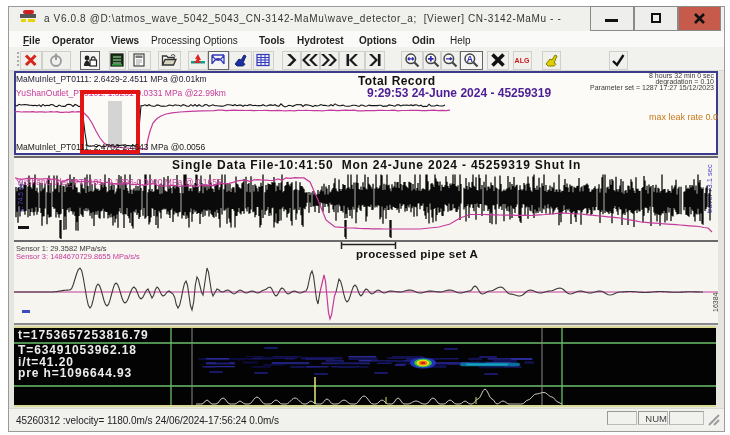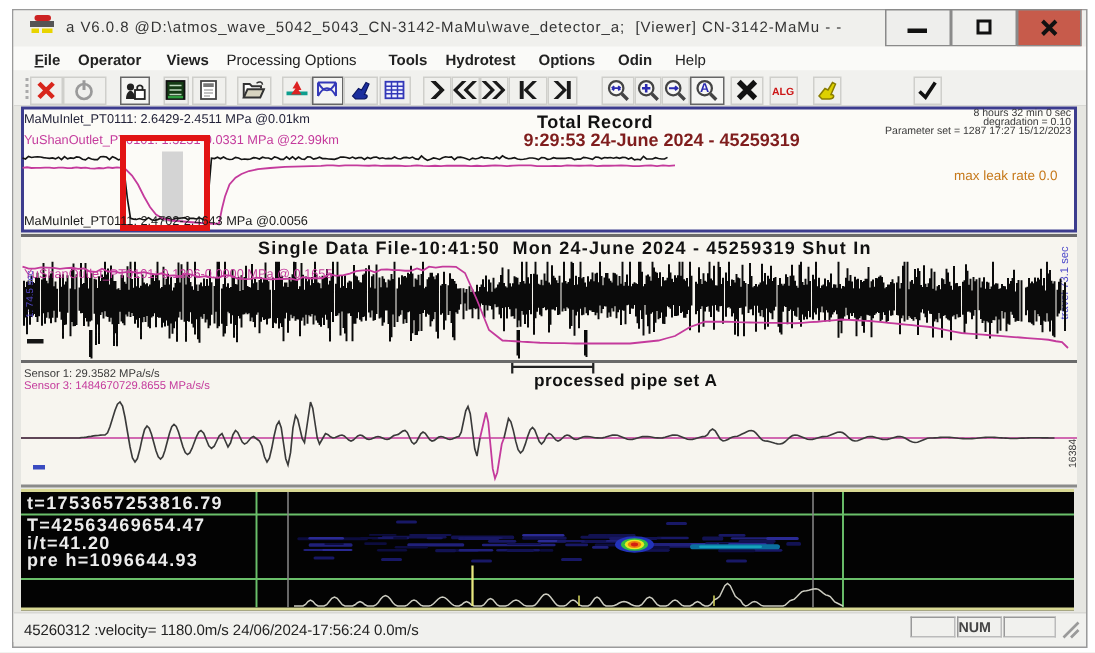--- a/index.html
+++ b/index.html
@@ -148,23 +148,23 @@
 <div class="ab" style="left:9px;top:71px;width:715px;height:337px;background:#e6e6e1"></div>
 <div class="ab" style="left:14px;top:71px;width:704px;height:84px;background:#fcfbf7;border:2px solid #3c3c8e"></div>
 <svg class="ab" style="left:14px;top:71px" width="704" height="84" viewBox="0 0 704 84">
 <rect x="94" y="30" width="14" height="47" fill="#d4d4d4"></rect>
 <path d="M1.0,34.3L3.0,35.0L5.0,33.3L7.0,34.0L9.0,33.7L11.0,33.5L13.0,33.7L15.0,34.1L17.0,34.3L19.0,34.6L21.0,34.3L23.0,34.9L25.0,33.8L27.0,35.4L29.0,33.4L31.0,34.9L33.0,34.3L35.0,34.6L37.0,33.6L39.0,33.8L41.0,35.2L43.0,35.6L45.0,34.1L47.0,35.0L49.0,35.4L51.0,35.4L53.0,33.5L55.0,33.4L57.0,33.7L59.0,35.4L61.0,33.5L63.0,34.3L65.0,35.6L67.0,35.0L69.0,45.0L71.0,62.0L73.0,74.5L75.0,75.1L77.0,75.3L79.0,74.7L81.0,75.3L83.0,75.6L85.0,74.1L87.0,75.5L89.0,75.9L91.0,75.4L93.0,74.6L95.0,75.5L97.0,74.3L99.0,74.9L101.0,75.7L103.0,74.6L105.0,74.6L107.0,74.3L109.0,74.1L111.0,75.3L113.0,74.5L115.0,74.6L117.0,75.0L119.0,74.2L121.0,75.1L124.0,75.0L125.5,52.0L127.0,34.5L129.0,34.7L131.0,33.8L133.0,34.8L135.0,33.7L137.0,34.8L139.0,35.3L141.0,35.2L143.0,33.9L145.0,34.3L147.0,35.3L149.0,35.0L151.0,35.2L153.0,35.0L155.0,34.1L157.0,34.3L159.0,35.0L161.0,33.8L163.0,34.3L165.0,34.3L167.0,35.2L169.0,33.6L171.0,34.2L173.0,35.2L175.0,35.2L177.0,33.6L179.0,35.1L181.0,33.5L183.0,35.3L185.0,33.7L187.0,35.0L189.0,35.2L191.0,33.6L193.0,33.7L195.0,35.1L197.0,34.6L199.0,33.8L201.0,34.7L203.0,34.7L205.0,35.0L207.0,35.1L209.0,35.2L211.0,34.6L213.0,33.7L215.0,33.7L217.0,34.0L219.0,34.6L221.0,33.7L223.0,34.7L225.0,34.1L227.0,34.0L229.0,35.3L231.0,34.0L233.0,34.7L235.0,33.9L237.0,33.7L239.0,34.7L241.0,34.2L243.0,34.8L245.0,34.6L247.0,34.8L249.0,33.7L251.0,34.7L253.0,35.0L255.0,34.1L257.0,33.9L259.0,34.5L261.0,33.7L263.0,34.9L265.0,35.2L267.0,32.9L269.0,34.7L271.0,35.9L273.0,35.2L275.0,34.3L277.0,34.7L279.0,35.3L281.0,34.2L283.0,33.5L285.0,33.8L287.0,33.6L289.0,35.5L291.0,33.9L293.0,33.8L295.0,34.2L297.0,34.8L299.0,35.6L301.0,34.4L303.0,35.0L305.0,34.5L307.0,33.6L309.0,34.4L311.0,34.2L313.0,34.7L315.0,35.0L317.0,33.7L319.0,34.8L321.0,32.9L323.0,34.1L325.0,34.8L327.0,34.6L329.0,34.1L331.0,35.0L333.0,35.3L335.0,35.2L337.0,34.8L339.0,34.3L341.0,34.3L343.0,34.7L345.0,35.4L347.0,34.0L349.0,34.2L351.0,35.2L353.0,35.0L355.0,34.1L357.0,34.6L359.0,34.6L361.0,34.5L363.0,34.6L365.0,34.2L367.0,34.3L369.0,35.4L371.0,35.1L373.0,35.1L375.0,33.9L377.0,34.2L379.0,34.7L381.0,35.2L383.0,33.7L385.0,33.9L387.0,34.9L389.0,34.0L391.0,34.2L393.0,34.0L395.0,34.5L397.0,33.9L399.0,34.6L401.0,33.9L403.0,34.0L405.0,35.0L407.0,34.2L409.0,35.6L411.0,35.2L413.0,35.5L415.0,33.2L417.0,34.9L419.0,35.0L421.0,35.0L423.0,34.1L425.0,34.7L427.0,35.0L429.0,35.0L431.0,33.9" fill="none" stroke="#141414" stroke-width="1.1"></path>
 <path d="M1.0,40.9L4.0,40.5L7.0,41.0L10.0,40.9L13.0,40.9L16.0,40.8L19.0,40.7L22.0,41.1L25.0,40.8L28.0,40.8L31.0,41.1L34.0,41.0L37.0,40.6L40.0,41.0L43.0,40.7L46.0,41.3L49.0,41.4L52.0,41.0L55.0,41.3L58.0,40.6L61.0,41.0L64.0,40.6L67.0,40.9L70.0,42.0L74.0,46.0L78.0,52.0L82.0,60.0L86.0,67.0L90.0,72.0L95.0,75.0L100.0,76.0L106.0,76.5L112.0,77.0L118.0,77.5L124.0,78.0L130.0,78.2L132.0,78.0L134.0,68.0L136.0,60.0L139.0,52.0L143.0,47.5L147.0,45.0L152.0,43.0L158.0,41.8L166.0,41.0L176.0,40.3L188.0,39.9L200.0,39.6L204.0,39.2L208.0,39.2L212.0,39.6L216.0,39.3L220.0,39.2L224.0,39.3L228.0,39.4L232.0,39.5L236.0,39.3L240.0,39.6L244.0,39.5L248.0,39.5L252.0,39.4L256.0,39.7L260.0,39.6L264.0,39.3L268.0,39.6L272.0,39.8L276.0,39.5L280.0,39.8L284.0,39.4L288.0,39.5L292.0,39.4L296.0,39.5L300.0,39.7L304.0,39.5L308.0,39.8L312.0,39.5L316.0,39.2L320.0,39.4L324.0,39.7L328.0,39.4L332.0,39.2L336.0,39.3L340.0,39.2L344.0,39.8L348.0,39.8L352.0,39.7L356.0,39.6L360.0,39.7L364.0,39.3L368.0,39.4L372.0,39.5L376.0,39.4L380.0,39.2L384.0,39.8L388.0,39.5L392.0,39.5L396.0,39.4L400.0,39.3L404.0,39.4L408.0,39.7L412.0,39.7L416.0,39.4L420.0,39.2L424.0,39.7L428.0,39.3L432.0,39.6L436.0,39.2" fill="none" stroke="#c43a9c" stroke-width="1.2"></path>
 </svg>
 <div class="ab" style="left:16px;top:74px;font-size:8.5px;color:#23233a">MaMuInlet_PT0111: 2.6429-2.4511 MPa @0.01km</div>
 <div class="ab" style="left:16px;top:88px;font-size:8.5px;color:#c43a9c">YuShanOutlet_PT0101: 1.3231-0.0331 MPa @22.99km</div>
 <div class="ab" id="tr" style="left:358px;top:74px;font-size:12px;letter-spacing:0.42px;font-weight:bold;color:#111">Total Record</div>
-<div class="ab" id="dt" style="left:349px;top:86px;font-size:12px;font-weight:bold;color:#7f1d1d">9:29:53 24-June 2024 - 45259319</div>
+<div class="ab" id="dt" style="left:367px;top:86px;font-size:12px;font-weight:bold;color:#4c1d95">9:29:53 24-June 2024 - 45259319</div>
 <div class="ab" style="right:16px;top:72.5px;font-size:7px;color:#3a3a3a;text-align:right;line-height:6.4px">8 hours 32 min 0 sec<br>degradation = 0.10<br>Parameter set = 1287 17:27 15/12/2023</div>
-<div class="ab" style="right:25px;top:112px;font-size:9px;color:#c6791b">max leak rate 0.0</div>
+<div class="ab" style="right:12px;top:112px;font-size:9px;color:#c6791b">max leak rate 0.0</div>
 <div class="ab" style="left:80px;top:90px;width:60px;height:64px;border:4px solid #e21414"></div>
 <div class="ab" style="left:14px;top:156px;width:704px;height:86px;background:#f7f5ef;border-top:2px solid #6a6a6a;border-bottom:2px solid #6a6a6a"></div>
 <div class="ab" style="left:705px;top:213px;font-size:7.5px;color:#4945c9;transform:rotate(-90deg);transform-origin:0 0">travel 73.1 sec</div>
 <svg class="ab" style="left:14px;top:157px" width="704" height="83" viewBox="0 0 704 83">
 <path d="M2,30.1V60.2M3,34.3V54.7M4,30.8V65.8M5,30.0V49.3M6,32.6V59.5M7,26.6V54.4M8,31.0V53.3M9,31.7V52.3M10,27.8V54.4M11,24.9V57.7M12,28.1V53.9M14,29.4V60.2M15,18.4V51.9M16,25.7V58.9M17,30.2V54.9M18,31.8V51.2M19,26.6V55.3M20,25.3V58.5M21,17.5V54.8M22,33.9V50.2M23,30.7V57.8M24,35.5V54.8M26,26.1V50.9M27,34.2V56.1M28,25.9V68.8M29,32.6V59.6M30,30.7V59.3M31,26.5V51.5M33,35.3V67.2M34,21.8V57.6M35,18.6V60.5M36,35.8V60.3M37,25.9V59.7M39,34.6V50.1M40,18.4V51.8M41,32.3V51.6M42,31.6V60.4M43,18.4V55.0M44,25.4V57.3M45,35.3V60.7M46,28.3V57.4M47,25.1V56.7M49,28.8V52.1M50,29.3V73.0M51,35.0V59.4M52,27.2V72.4M53,30.3V53.0M54,26.0V51.2M55,27.6V55.3M56,17.5V50.5M57,26.0V54.0M58,22.0V54.4M59,32.6V57.5M60,20.0V54.8M61,26.0V59.1M62,30.3V73.6M63,30.4V65.1M64,35.8V73.8M65,35.1V59.0M66,36.4V50.8M67,26.2V57.3M68,26.5V58.5M69,30.9V59.9M70,32.2V52.6M71,20.5V54.0M72,36.1V50.9M73,17.5V54.3M74,29.0V51.6M75,34.8V53.6M76,17.5V58.8M77,33.9V56.1M78,27.3V61.5M79,34.9V55.0M80,33.5V69.1M81,26.0V57.8M82,31.3V54.4M83,32.5V57.7M84,31.8V53.7M85,33.9V60.8M86,32.7V61.8M87,26.9V54.6M88,25.8V53.8M89,30.4V51.8M90,26.3V61.2M91,17.5V54.3M92,29.8V54.9M93,35.2V54.9M94,34.3V61.4M95,20.9V58.1M96,32.9V60.6M97,28.8V56.7M98,25.5V60.2M99,32.7V68.6M100,27.7V58.7M101,36.7V65.5M102,34.6V61.8M103,31.6V57.4M104,27.5V70.8M105,18.0V54.6M106,31.4V50.9M107,19.2V56.2M109,26.0V57.5M110,32.7V70.9M111,17.5V57.0M112,26.3V57.5M113,31.0V51.1M114,33.8V58.9M115,36.2V61.3M116,17.5V66.0M117,32.6V55.8M118,37.0V69.1M119,32.7V71.5M120,31.3V54.2M121,33.8V55.5M122,28.6V52.4M123,33.6V58.0M124,29.0V56.0M125,33.5V61.9M126,22.6V60.0M127,31.1V52.8M129,33.7V58.7M130,27.9V50.9M131,17.5V61.8M132,17.5V60.5M134,35.3V58.9M135,32.3V67.4M136,17.5V65.3M137,34.2V60.4M138,31.9V50.9M139,35.0V51.8M140,34.3V58.9M141,22.7V53.1M142,27.0V68.1M143,32.3V59.6M144,32.6V71.2M145,27.7V53.7M146,37.0V55.4M147,26.5V61.4M148,36.4V52.7M149,27.7V52.5M150,20.2V51.5M151,33.6V52.5M152,34.3V51.8M153,34.7V57.2M154,19.0V54.6M155,31.8V57.7M156,29.0V61.1M157,31.1V52.9M158,36.3V51.4M159,29.6V65.1M160,27.9V57.5M161,31.4V54.5M162,28.7V56.3M163,18.0V55.8M164,29.3V59.4M165,30.5V55.5M166,36.1V55.1M168,28.2V61.6M169,36.3V58.1M170,17.5V58.7M171,17.5V55.0M172,17.5V62.0M173,27.3V58.5M174,26.9V61.0M175,34.0V70.5M176,31.4V55.3M177,31.3V51.5M178,34.3V64.8M179,27.7V56.9M180,30.6V52.8M181,25.9V55.2M182,17.5V53.8M183,17.7V56.9M184,29.7V55.9M185,35.7V56.0M186,33.9V67.1M187,18.4V56.9M188,26.2V54.7M189,36.2V60.0M190,27.4V52.8M191,30.5V58.8M192,27.8V53.2M193,33.2V54.0M194,27.6V52.4M195,31.7V59.4M196,17.5V53.3M197,26.2V56.7M198,31.3V58.1M199,31.9V59.7M200,35.1V60.8M201,26.9V54.8M202,28.1V59.7M203,26.8V52.8M204,22.3V56.1M205,32.7V61.9M206,30.2V70.6M207,25.4V51.0M208,17.5V57.6M210,32.2V53.6M211,17.5V53.4M212,26.3V51.8M213,34.8V66.7M214,26.6V50.7M215,33.7V61.6M216,26.7V65.4M217,35.0V70.5M218,31.4V52.0M219,30.1V51.9M220,30.6V53.7M221,35.6V70.5M222,19.6V58.9M223,26.7V58.8M224,27.4V55.1M225,29.9V51.1M226,31.2V56.2M227,31.4V57.4M228,26.2V54.3M229,25.3V54.0M230,21.9V56.8M232,19.8V51.4M233,34.7V54.6M234,27.1V50.0M235,25.9V56.8M236,35.3V56.3M237,19.3V52.4M239,28.0V55.3M240,34.5V54.6M241,27.2V60.2M242,28.8V58.0M243,31.2V50.0M244,34.6V50.0M245,29.4V59.0M246,30.0V70.6M247,25.7V67.9M248,29.0V52.7M249,17.5V61.0M251,35.3V57.7M252,28.0V53.9M253,32.7V52.8M254,26.5V49.9M255,27.3V58.9M256,27.0V55.9M257,28.0V58.4M258,24.9V51.2M259,25.7V50.6M260,20.1V70.4M261,25.4V65.2M262,34.2V56.5M263,28.6V66.3M264,29.5V66.4M265,26.1V63.9M266,33.1V52.3M267,25.6V63.6M268,17.5V51.6M269,35.2V49.7M270,34.1V54.2M271,29.1V52.1M272,27.9V52.9M273,24.9V60.6M274,24.8V57.1M275,27.4V55.8M276,29.2V51.0M277,26.5V64.1M278,25.2V68.6M280,33.3V52.9M281,32.3V51.8M282,24.2V62.8M283,32.4V56.6M285,33.2V53.0M286,25.2V50.3M287,28.9V58.3M288,29.0V67.9M289,30.4V69.8M290,32.1V51.2M291,35.4V52.2M292,35.4V49.5M293,35.2V45.8M295,35.1V55.8M296,38.0V45.4M297,35.6V50.1M299,33.9V49.4M300,37.6V49.2M301,36.0V55.1M302,38.0V48.4M303,37.5V49.1M304,32.9V48.7M305,37.1V55.9M306,34.4V48.5M307,32.7V45.3M308,29.2V46.3M309,34.3V54.8M310,26.7V46.5M311,37.4V50.0M312,29.4V46.7M313,31.4V47.0M314,37.5V49.4M315,28.1V55.9M316,35.4V45.8M317,34.6V47.8M318,32.6V47.5M319,31.1V52.6M320,26.3V55.1M321,21.3V48.4M322,31.6V63.8M323,33.8V47.8M324,34.7V55.4M325,22.5V47.6M326,31.9V49.2M327,34.0V54.0M328,31.9V53.7M329,27.1V55.5M330,27.9V48.7M331,28.1V61.2M332,32.6V56.7M333,31.0V60.9M334,17.5V50.4M335,30.3V52.9M336,32.0V59.0M337,17.5V52.7M338,27.8V61.4M339,32.0V49.7M340,25.6V52.5M342,25.5V66.2M343,17.5V55.2M344,26.0V50.8M345,32.1V48.2M346,32.8V52.8M347,29.5V53.9M348,33.1V48.4M349,25.3V47.8M350,30.1V49.9M351,17.5V49.4M352,31.4V64.6M353,32.6V59.5M354,19.9V49.3M355,26.8V49.4M356,28.1V50.0M357,29.8V47.7M358,31.7V53.0M359,26.8V52.7M361,31.4V50.6M362,17.5V48.7M363,30.3V50.3M364,32.0V47.9M365,31.0V48.7M366,28.6V62.2M367,17.5V60.3M368,18.3V49.5M369,33.0V66.8M370,26.8V53.3M371,32.7V50.9M372,27.6V61.8M373,17.5V48.8M374,28.5V53.1M375,27.7V52.9M376,31.4V47.8M377,34.2V51.8M378,27.2V53.1M379,30.7V49.8M380,29.2V50.0M381,24.7V51.0M382,30.5V51.0M383,25.3V53.1M384,24.9V51.5M385,31.1V55.8M386,17.5V46.6M387,27.0V51.8M388,33.2V49.0M389,28.0V47.2M390,25.0V47.4M391,25.0V54.8M392,28.7V51.3M393,30.1V54.1M394,31.3V48.5M395,24.8V50.6M396,25.2V47.2M397,26.0V55.2M398,33.4V51.2M399,27.0V49.5M400,32.1V59.7M401,17.5V49.8M402,33.5V50.2M403,31.0V59.2M404,26.0V46.5M405,33.5V46.2M406,17.5V52.3M407,33.9V48.7M408,32.2V48.8M409,31.2V46.4M410,31.9V54.0M411,32.4V58.5M412,17.5V62.1M413,17.5V49.9M414,24.2V55.7M415,33.8V66.6M416,32.4V46.4M417,26.7V52.8M418,26.0V60.5M419,27.4V65.5M420,30.1V52.1M421,17.5V51.1M422,21.4V64.3M423,24.2V58.1M424,24.8V50.4M425,28.4V55.8M426,24.5V55.0M427,33.8V51.4M428,27.7V58.8M429,30.0V59.0M430,29.9V54.2M431,28.2V47.2M432,19.2V47.9M433,24.7V48.9M434,28.9V54.7M435,31.0V46.4M436,26.5V53.7M437,28.2V53.6M438,26.5V53.3M439,17.5V47.0M440,26.9V51.6M441,17.5V50.9M442,29.1V54.8M443,30.1V54.9M444,28.3V52.4M445,34.0V49.6M446,17.5V63.1M447,26.9V46.6M450,30.8V52.5M451,32.1V50.3M452,21.1V64.6M453,29.0V49.0M454,32.4V47.2M455,25.2V60.9M456,30.1V50.6M457,30.9V47.6M458,25.1V47.2M459,17.5V50.9M460,28.7V54.3M461,29.9V46.9M462,20.2V62.8M463,33.1V46.4M464,33.4V50.0M465,17.5V50.9M466,21.0V47.1M467,32.3V47.0M468,28.1V58.9M470,24.7V54.1M471,30.4V48.2M472,17.5V47.7M473,33.6V48.7M474,29.4V54.0M475,29.7V51.9M476,31.4V66.1M477,25.6V55.8M478,28.0V67.2M479,28.5V48.3M480,34.1V48.2M481,19.5V52.6M482,30.4V67.2M483,31.6V47.3M485,32.3V51.7M486,18.4V49.4M487,27.0V49.2M488,34.5V53.1M489,33.7V46.9M490,32.4V64.2M491,34.0V46.9M492,32.6V51.5M493,31.4V53.9M494,18.9V49.6M495,30.5V54.5M496,25.0V62.6M497,32.6V48.7M498,26.9V60.9M499,28.9V51.2M500,20.1V51.9M501,30.3V55.9M502,28.4V50.0M503,27.7V47.5M505,33.0V60.9M506,28.3V64.6M507,32.2V66.0M508,33.4V50.8M509,32.2V47.1M510,25.9V47.6M511,27.7V59.1M512,33.5V50.4M513,26.8V49.4M514,19.5V61.8M515,26.6V50.3M516,30.2V53.5M517,33.5V54.2M518,34.8V48.0M519,19.5V56.3M520,17.5V60.9M521,31.0V52.6M522,33.0V56.2M523,28.8V54.2M524,32.7V55.9M525,20.8V50.4M526,30.4V54.5M528,26.2V56.0M529,29.1V51.4M530,17.5V52.6M531,33.9V48.5M532,28.1V56.6M533,35.0V51.2M534,33.3V47.3M535,32.6V51.4M536,28.6V57.3M537,33.9V49.8M538,29.7V51.4M539,31.2V57.3M540,25.4V54.6M541,34.9V52.7M542,32.5V51.1M543,32.6V50.0M544,34.9V52.5M545,17.5V68.2M546,32.4V57.5M547,35.3V65.2M548,33.7V56.5M549,34.0V54.0M550,28.1V48.2M551,21.9V53.1M552,30.1V56.3M553,26.4V51.9M554,30.6V53.6M555,35.1V51.7M556,27.5V54.8M557,29.3V67.1M558,28.8V56.9M559,35.3V55.2M560,29.7V53.9M561,31.0V60.3M562,30.4V64.9M563,28.9V56.8M564,28.8V52.9M565,21.0V53.2M566,34.6V53.5M567,30.5V67.8M568,29.3V55.2M569,34.2V53.0M570,28.3V52.0M571,28.5V51.0M572,27.5V51.6M573,26.6V57.2M574,27.7V56.1M575,31.4V51.2M576,35.1V53.0M577,34.4V58.2M578,32.6V57.0M579,32.6V50.0M580,31.0V53.5M581,29.2V53.2M582,31.8V50.0M584,31.4V53.0M585,27.2V53.3M586,35.4V65.9M587,31.6V55.1M588,20.2V53.3M589,17.5V57.3M591,17.5V56.1M592,35.8V53.7M593,30.6V54.9M594,29.7V55.6M595,32.1V56.9M596,22.4V54.3M597,27.7V55.9M598,21.9V66.3M599,23.6V56.5M600,33.0V51.3M601,34.3V49.1M602,19.8V52.0M603,32.2V54.5M604,34.4V58.1M605,31.9V50.2M606,28.5V52.2M607,22.0V52.4M608,35.5V68.0M609,24.2V57.4M610,36.7V55.9M611,33.8V57.9M612,33.0V51.7M613,35.8V55.3M614,28.5V68.1M615,29.1V53.6M616,32.4V53.0M617,22.2V55.2M618,24.7V56.0M619,30.9V56.7M620,33.5V69.9M621,36.1V54.0M622,20.3V53.1M623,31.8V55.9M624,31.7V52.5M625,33.9V54.6M626,33.7V54.3M628,30.9V52.8M629,29.9V65.5M630,19.1V58.8M631,23.5V50.8M632,32.9V50.6M633,28.8V51.3M634,36.6V55.9M635,27.6V53.5M636,30.5V49.6M637,29.1V69.0M639,28.1V49.9M640,34.7V55.6M641,30.7V58.4M642,27.8V56.8M643,35.5V64.4M644,30.8V57.2M645,31.4V58.0M646,35.6V68.7M647,34.0V58.3M648,17.5V56.3M649,32.7V56.5M650,31.9V54.0M651,32.0V65.4M652,35.7V56.0M653,35.2V63.5M654,32.3V50.3M655,33.7V55.4M656,33.9V51.1M657,35.8V63.9M658,28.4V58.8M659,32.2V59.5M660,30.4V50.9M661,28.3V52.8M662,22.8V55.0M663,37.4V57.5M664,31.6V56.9M665,29.7V57.0M667,29.8V57.3M670,34.7V53.2M671,34.2V49.9M672,28.3V57.8M673,31.9V58.0M674,30.7V58.9M675,31.9V59.8M676,28.0V49.9M677,30.6V57.3M678,28.1V52.4M679,29.3V53.9M680,22.2V59.7M681,33.3V64.5M682,28.4V56.8M683,36.7V57.5M684,17.5V51.8M685,25.4V57.3M686,23.0V64.0M687,30.2V56.6M688,32.0V66.8M689,30.5V67.8M691,36.1V54.0M692,30.8V52.0M693,28.8V50.0M695,36.3V50.3M696,31.2V63.6M46,63V81M47,63V82M331,63V80M332,63V82M376,63V80M377,63V81" stroke="#0a0a0a" stroke-width="1.3"></path>
 <path d="M1.0,20.7L5.1,22.1L9.3,22.1L13.4,21.3L17.6,21.4L21.7,21.6L25.9,22.2L30.0,21.8L34.0,21.5L38.0,22.3L42.0,22.0L46.0,24.0L50.0,24.3L54.0,22.1L58.0,24.0L62.0,23.9L66.0,24.9L70.0,24.4L74.0,24.3L78.0,25.0L82.0,24.4L86.0,25.4L90.0,26.0L94.0,25.2L98.0,26.7L102.0,26.6L106.0,27.3L110.2,25.3L114.5,26.4L118.8,27.7L123.0,27.1L127.2,27.9L131.5,28.3L135.8,26.5L140.0,26.8L144.3,28.7L148.7,29.1L153.0,28.9L157.3,28.1L161.7,28.7L166.0,29.3L170.7,29.0L175.3,28.9L180.0,28.8L184.0,29.7L188.0,27.7L192.0,28.7L196.0,28.5L200.8,28.6L205.5,25.8L210.2,26.9L215.0,26.4L219.2,25.4L223.5,23.8L227.8,23.3L232.0,23.1L236.0,24.6L240.0,22.8L244.0,22.6L248.0,23.0L252.0,23.1L256.0,23.5L260.0,23.5L264.0,21.9L268.0,23.3L272.0,20.8L276.5,21.4L281.0,20.7L285.5,20.8L290.0,20.9L296.0,25.0L300.0,34.0L304.0,43.0L308.0,53.0L312.0,63.0L316.5,66.5L321.0,70.0L325.2,70.2L329.3,70.5L333.5,70.8L337.7,71.0L341.8,71.2L346.0,71.5L350.0,71.6L354.0,71.7L358.0,71.8L362.0,71.8L366.0,71.9L370.0,72.0L374.0,72.0L378.0,72.0L382.0,72.0L386.0,72.0L390.0,72.0L394.0,72.0L398.0,72.0L402.0,72.0L406.0,72.0L410.8,71.5L415.5,71.0L420.2,70.5L425.0,70.0L430.5,68.5L436.0,67.0L441.0,64.0L446.0,61.0L451.0,59.2L456.0,57.5L460.7,57.5L465.3,57.5L470.0,57.5L474.0,57.6L478.0,57.8L482.0,57.9L486.0,58.0L490.3,58.1L494.6,58.1L498.9,58.2L503.1,58.3L507.4,58.4L511.7,58.4L516.0,58.5L521.0,58.2L526.0,57.8L531.0,57.5L535.0,57.1L539.0,56.8L543.0,56.4L547.0,56.0L551.8,56.2L556.5,56.5L561.2,56.8L566.0,57.0L570.0,57.4L574.0,57.8L578.0,58.2L582.0,58.6L586.0,59.0L590.0,59.4L594.0,59.8L598.0,60.2L602.0,60.6L606.0,61.0L610.2,61.8L614.4,62.6L618.6,63.4L622.8,64.2L627.0,65.0L631.8,65.4L636.5,65.8L641.2,66.1L646.0,66.5L650.0,66.8L654.0,67.1L658.0,67.4L662.0,67.7L666.0,68.0L670.8,68.4L675.5,68.8L680.2,69.1L685.0,69.5L690.0,70.5L694.0,71.0L698.0,75.0" fill="none" stroke="#c43a9c" stroke-width="1.2"></path>
 </svg>
 <div class="ab" style="left:16px;top:142px;font-size:8.5px;color:#1a1a1a">MaMuInlet_PT0111: 2.4702-2.4643 MPa @0.0056</div>
 <div class="ab" id="sd" style="left:172px;top:157.5px;font-size:12px;letter-spacing:0.8px;font-weight:bold;color:#111">Single Data File-10:41:50&nbsp; Mon 24-June 2024 - 45259319 Shut In</div>
 <div class="ab" style="left:16px;top:176.5px;font-size:8.5px;color:#c43a9c">YuShanOutlet_PT0101: 0.1306-0.0000 MPa @ 0.1655</div>
@@ -275,22 +275,22 @@
     <ellipse cx="409" cy="35" rx="13" ry="5.5" fill="#2233bb"></ellipse>
     <ellipse cx="409" cy="35" rx="9" ry="4.2" fill="#33bb44"></ellipse>
     <ellipse cx="409" cy="35" rx="6.5" ry="3.2" fill="#e8e820"></ellipse>
     <ellipse cx="409" cy="35" rx="4.5" ry="2.3" fill="#f08010"></ellipse>
     <ellipse cx="409" cy="35" rx="2.4" ry="1.3" fill="#d42010"></ellipse>
 <path d="M182.0,76.0L183.5,76.0L185.0,76.0L186.5,76.0L188.0,76.0L189.7,75.0L191.3,73.0L193.0,72.0L194.7,73.0L196.3,75.0L198.0,76.0L200.0,76.0L202.0,76.0L203.8,75.1L205.5,73.0L207.2,70.9L209.0,70.0L210.8,70.9L212.5,73.0L214.2,75.1L216.0,76.0L217.7,76.0L219.3,76.0L221.0,76.0L222.7,75.2L224.3,73.8L226.0,73.0L227.7,73.8L229.3,75.2L231.0,76.0L233.0,76.0L235.0,76.0L236.6,75.3L238.2,73.6L239.8,71.4L241.4,69.7L243.0,69.0L244.6,69.7L246.2,71.4L247.8,73.6L249.4,75.3L251.0,76.0L252.7,76.0L254.3,76.0L256.0,76.0L257.5,75.4L259.0,74.0L260.5,72.6L262.0,72.0L263.5,72.6L265.0,74.0L266.5,75.4L268.0,76.0L270.0,76.0L272.0,76.0L273.5,75.6L275.0,74.5L276.5,73.0L278.0,71.5L279.5,70.4L281.0,70.0L282.5,70.4L284.0,71.5L285.5,73.0L287.0,74.5L288.5,75.6L290.0,76.0L292.0,76.0L293.7,75.2L295.3,73.8L297.0,73.0L298.7,73.8L300.3,75.2L302.0,76.0L303.7,76.0L305.3,76.0L307.0,76.0L308.5,75.3L310.0,73.5L311.5,71.7L313.0,71.0L314.5,71.7L316.0,73.5L317.5,75.3L319.0,76.0L321.0,76.0L323.0,76.0L324.8,75.4L326.5,74.0L328.2,72.6L330.0,72.0L331.8,72.6L333.5,74.0L335.2,75.4L337.0,76.0L339.0,76.0L341.0,76.0L342.5,75.5L344.0,74.0L345.5,72.0L347.0,70.0L348.5,68.5L350.0,68.0L351.5,68.5L353.0,70.0L354.5,72.0L356.0,74.0L357.5,75.5L359.0,76.0L360.5,76.0L362.0,76.0L363.5,75.4L365.0,74.0L366.5,72.6L368.0,72.0L369.5,72.6L371.0,74.0L372.5,75.4L374.0,76.0L376.0,76.0L378.0,76.0L379.5,75.1L381.0,73.0L382.5,70.9L384.0,70.0L385.5,70.9L387.0,73.0L388.5,75.1L390.0,76.0L392.0,76.0L394.0,76.0L395.6,75.7L397.2,75.0L398.8,74.0L400.4,73.3L402.0,73.0L403.6,73.3L405.2,74.0L406.8,75.0L408.4,75.7L410.0,76.0L412.0,76.0L413.8,75.1L415.5,73.0L417.2,70.9L419.0,70.0L420.8,70.9L422.5,73.0L424.2,75.1L426.0,76.0L428.0,76.0L430.0,76.0L431.5,75.4L433.0,74.0L434.5,72.6L436.0,72.0L437.5,72.6L439.0,74.0L440.5,75.4L442.0,76.0L444.0,76.0L446.0,76.0L447.7,75.2L449.3,73.8L451.0,73.0L452.7,73.8L454.3,75.2L456.0,76.0L458.0,76.0L459.5,75.3L461.0,73.5L462.5,71.7L464.0,71.0L465.8,69.5L467.5,66.0L469.2,62.5L471.0,61.0L472.8,62.5L474.5,66.0L476.2,69.5L478.0,71.0L479.7,72.2L481.3,74.8L483.0,76.0L484.5,75.6L486.0,74.5L487.5,73.4L489.0,73.0L490.5,73.4L492.0,74.5L493.5,75.6L495.0,76.0L496.6,76.0L498.2,76.0L499.9,76.0L501.5,76.0L503.1,76.0L504.8,76.0L506.4,76.0L508.0,76.0L509.5,75.4L511.0,74.0L512.5,72.6L514.0,72.0L515.6,71.4L517.2,69.9L518.8,68.1L520.4,66.6L522.0,66.0L523.6,65.9L525.2,65.5L526.8,65.0L528.4,64.6L530.0,64.5L531.6,64.9L533.2,66.1L534.8,67.4L536.4,68.6L538.0,69.0L539.5,69.7L541.0,71.5L542.5,73.3L544.0,74.0L546.0,75.0L548.0,76.0" fill="none" stroke="#ccccc0" stroke-width="1"></path>
 <path d="M301,76V49" stroke="#e8e87f" stroke-width="1.5"></path>
 <path d="M372,76v-7M462,76v-7" stroke="#d8d860" stroke-width="1"></path>
 </svg>
 <div class="ab" style="left:18px;top:327.8px;font-size:12px;letter-spacing:0.9px;font-weight:bold;color:#ececec">t=1753657253816.79</div>
-<div class="ab" style="left:18px;top:342.8px;font-size:12px;letter-spacing:0.9px;font-weight:bold;color:#ececec">T=42563469654.47</div>
+<div class="ab" style="left:18px;top:342.8px;font-size:12px;letter-spacing:0.9px;font-weight:bold;color:#ececec">T=63491053962.18</div>
 <div class="ab" style="left:18px;top:354.6px;font-size:12px;letter-spacing:0.9px;font-weight:bold;color:#ececec">i/t=41.20</div>
 <div class="ab" style="left:18px;top:366.4px;font-size:12px;letter-spacing:0.9px;font-weight:bold;color:#ececec">pre h=1096644.93</div>
 <div class="ab" style="left:9px;top:408px;width:715px;height:20px;background:#f1f1ee;border-top:1px solid #d8d8d4"></div>
 <div class="ab" style="left:16px;top:415px;font-size:10px;letter-spacing:-0.05px;color:#222">45260312 :velocity= 1180.0m/s 24/06/2024-17:56:24 0.0m/s</div>
 <div class="ab" style="left:607px;top:411px;width:30px;height:14px;border:1px solid #bbb;border-top-color:#999;border-left-color:#999"></div>
-<div class="ab" style="left:638px;top:411px;width:30px;height:14px;border:1px solid #bbb;border-top-color:#999;border-left-color:#999;font-size:9.5px;color:#444;font-weight:bold;text-align:left;line-height:13px">NUM</div>
+<div class="ab" style="left:638px;top:411px;width:30px;height:14px;border:1px solid #bbb;border-top-color:#999;border-left-color:#999;font-size:9.5px;color:#444;font-weight:normal;text-align:right;line-height:13px">NUM</div>
 <div class="ab" style="left:669px;top:411px;width:35px;height:14px;border:1px solid #bbb;border-top-color:#999;border-left-color:#999"></div>
 <svg class="ab" style="left:706px;top:412px" width="14" height="14">
     <path d="M13,3L3,13M13,8L8,13" stroke="#9a9a9a" stroke-width="1.8"></path>
   </svg>
 </body></html>

